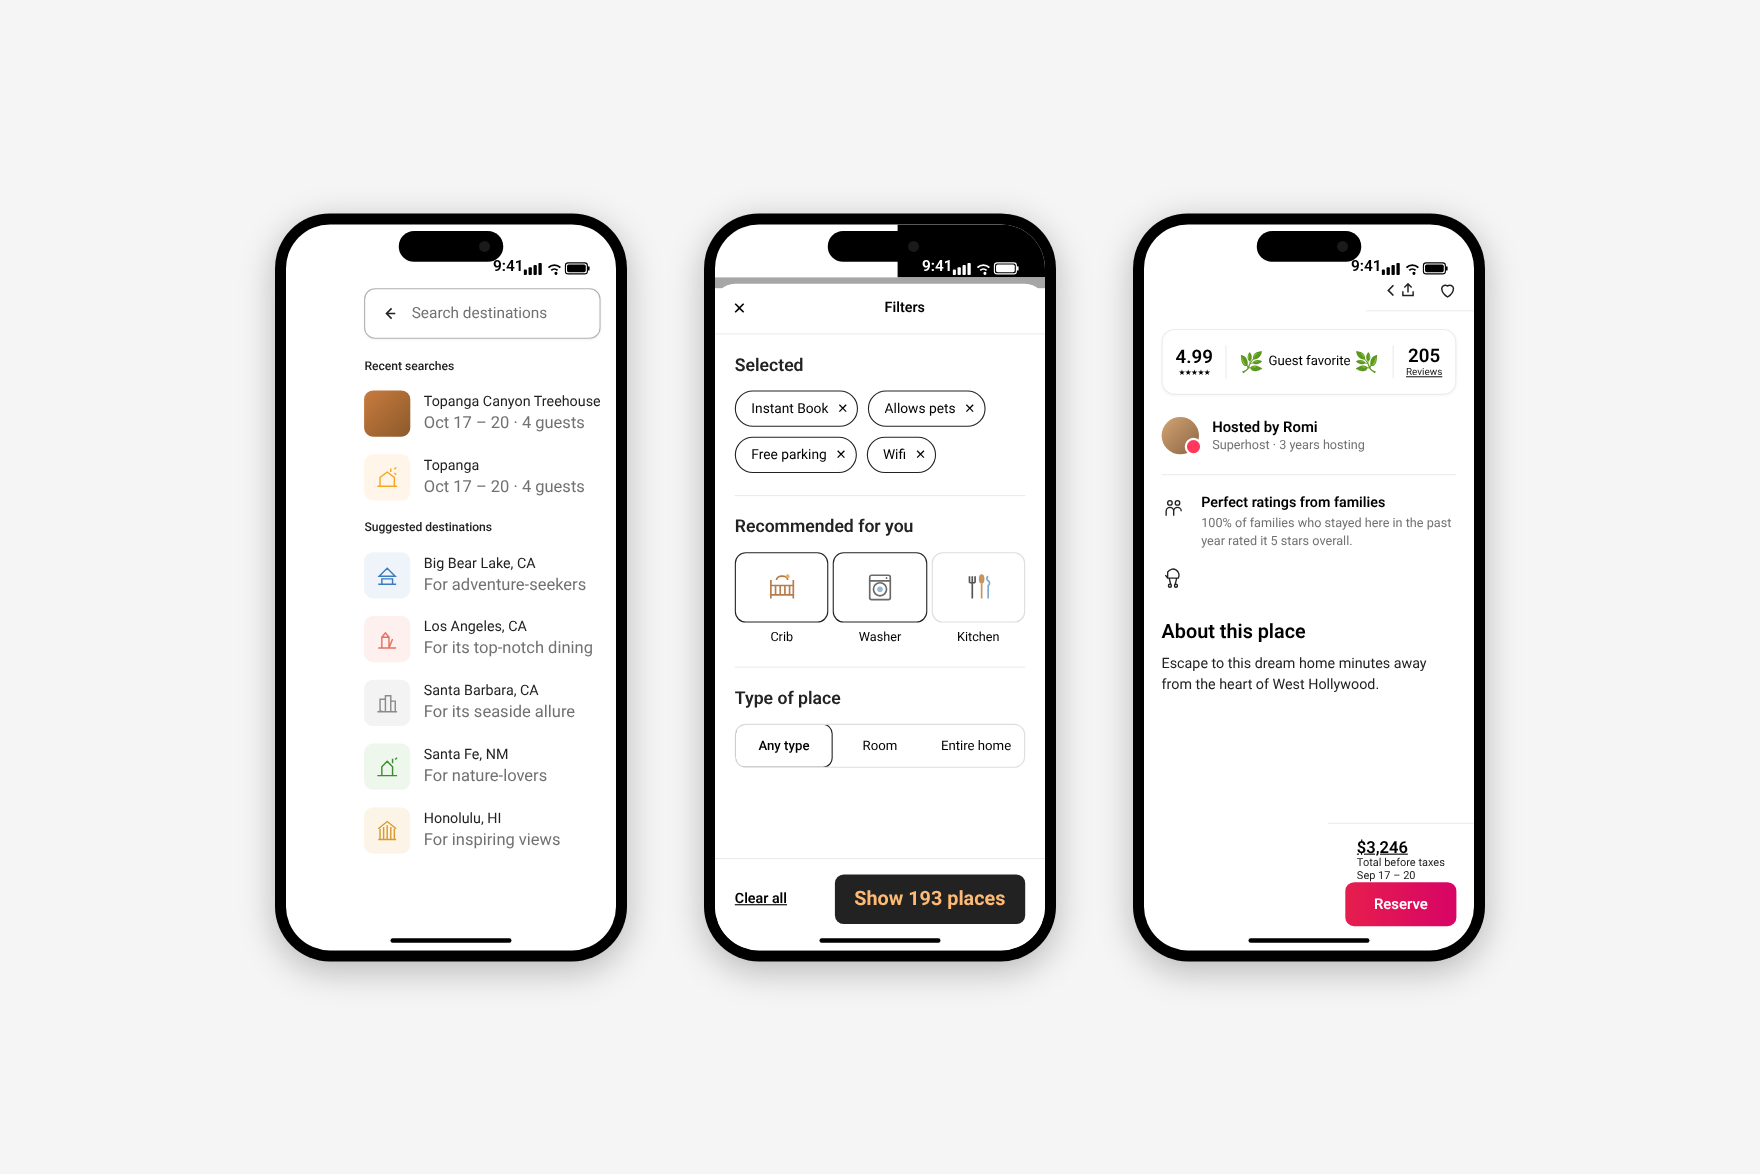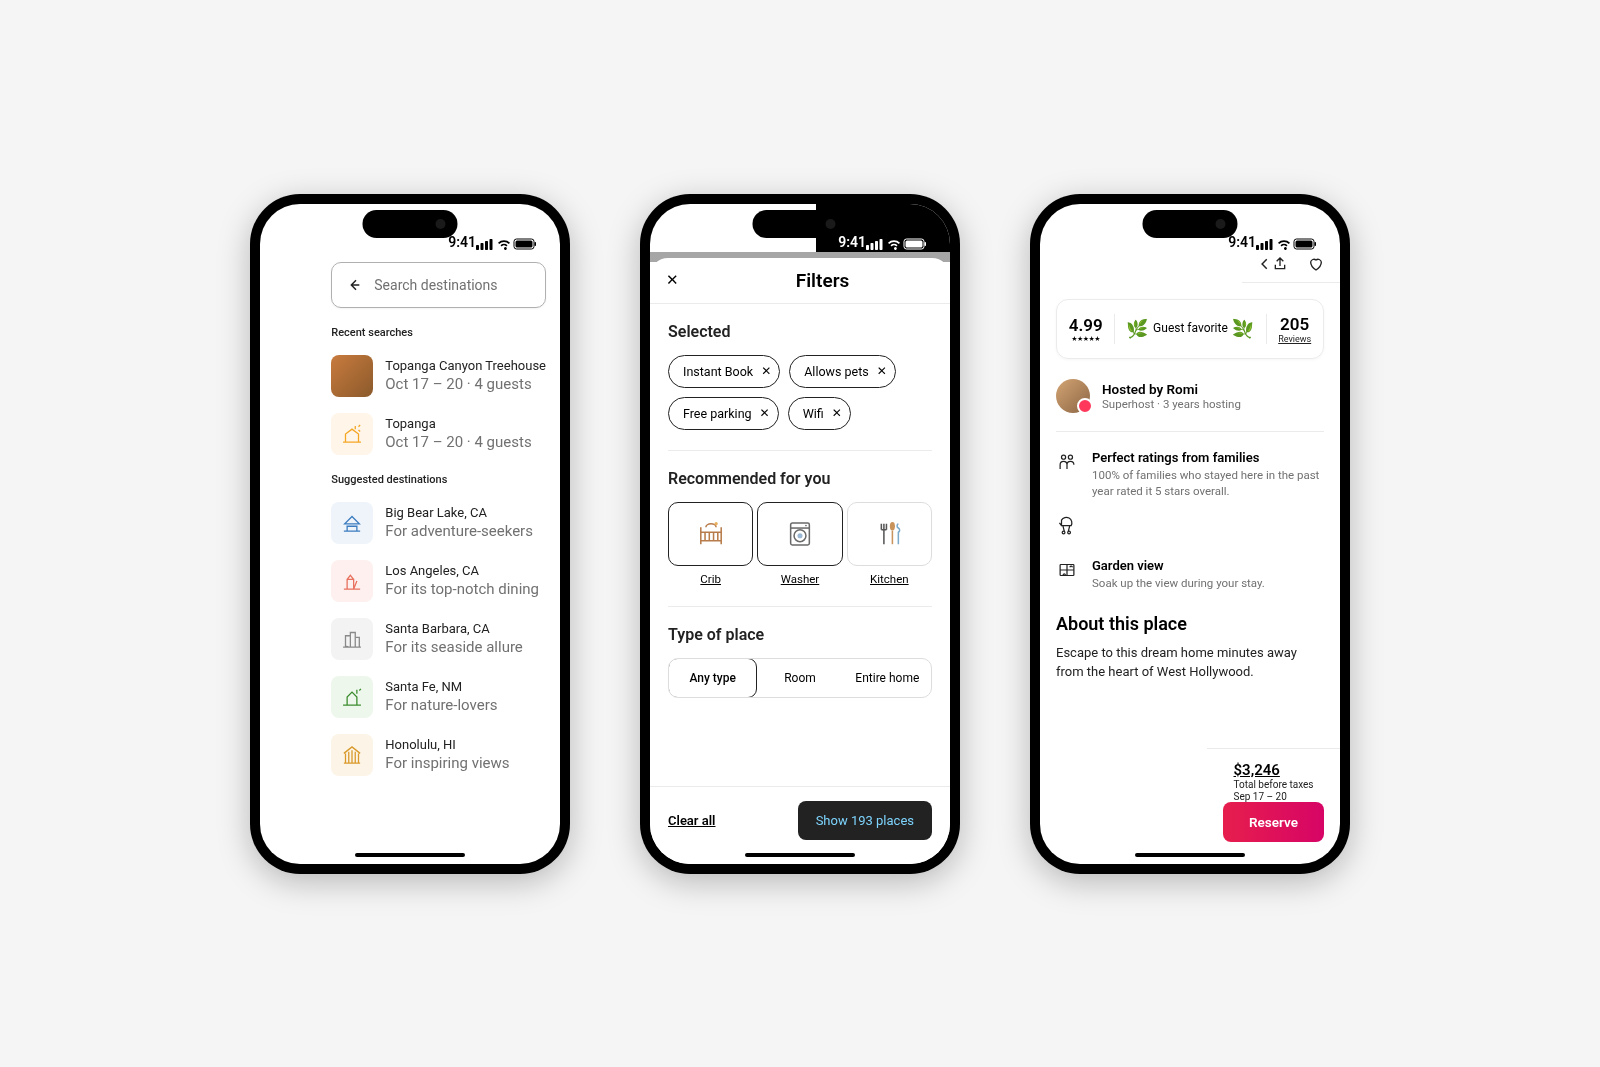--- a/index.html
+++ b/index.html
@@ -26,38 +26,38 @@
   .thumb.photo { background: linear-gradient(135deg,#c97b3e,#8b5a2b); }
   .li-title { font-size: 13px; color: #222; line-height: 1.35; }
   .li-sub { font-size: 15px; color: #717171; line-height: 1.35; }
 
   
   .p2-body { flex: 1; display: flex; flex-direction: column; overflow: hidden; }
   .sheet-backdrop { height: 10px; background: rgba(0,0,0,0.35); }
   .sheet { background: #fff; border-radius: 18px 18px 0 0; flex: 1; display: flex; flex-direction: column; overflow: hidden; margin-top: -4px; }
   .sheet-header { display: flex; align-items: center; justify-content: center; position: relative; height: 46px; border-bottom: 1px solid #ebebeb; }
   .sheet-header .close { position: absolute; left: 16px; font-size: 15px; cursor: pointer; }
-  .sheet-header .title { font-size: 19px; font-weight: 600; padding-left: 45px; }
+  .sheet-header .title { font-size: 13px; font-weight: 600; padding-left: 45px; }
   .sheet-content { flex: 1; overflow: hidden; padding: 18px 18px 0; }
   .h2 { font-size: 16px; font-weight: 600; margin-bottom: 14px; color: #222; }
   .chips { display: flex; flex-wrap: wrap; gap: 9px; margin-bottom: 20px; }
   .chip { border: 1px solid #222; border-radius: 22px; padding: 8px 8px 8px 14px; font-size: 12.5px; display: flex; align-items: center; gap: 8px; cursor: pointer; }
   .chip .x { font-size: 12px; }
   .divider { border: none; border-top: 1px solid #ebebeb; margin: 4px 0 18px; }
-  .rec-row { display: flex; gap: 4px; margin-bottom: 20px; text-decoration: underline; }
+  .rec-row { display: flex; gap: 4px; margin-bottom: 20px; }
   .rec-item { flex: 1; text-align: center; }
   .rec-box { border: 1px solid #ddd; border-radius: 10px; height: 64px; display: flex; align-items: center; justify-content: center; margin-bottom: 6px; }
   .rec-box.sel { border: 1.5px solid #222; }
   .rec-item .lbl { font-size: 11.5px; }
   .seg { display: flex; border: 1px solid #ddd; border-radius: 10px; overflow: hidden; }
   .seg-item { flex: 1; text-align: center; padding: 12px 4px; font-size: 12px; cursor: pointer; }
   .seg-item.sel { border: 1.5px solid #222; border-radius: 9px; margin: -1px; font-weight: 500; }
   .sheet-footer { border-top: 1px solid #ebebeb; padding: 14px 18px 24px; display: flex; justify-content: space-between; align-items: center; }
   .clear-all { font-size: 13px; font-weight: 600; text-decoration: underline; cursor: pointer; }
-  .show-btn { background: #222; color: #7dd3fc; border-radius: 8px; padding: 12px 18px; font-size: 13px; font-weight: 400; cursor: pointer; }
+  .show-btn { background: #222; color: #fdba74; border-radius: 8px; padding: 12px 18px; font-size: 18px; font-weight: 700; cursor: pointer; }
 
   
   .p3-top { display: flex; justify-content: space-between; align-items: center; padding: 4px 16px 10px; border-bottom: 1px solid #ebebeb; }
   .p3-top .tools { display: flex; gap: 20px; }
   .p3-body { flex: 1; overflow: hidden; padding: 16px 16px 0; }
   .review-card { border: 1px solid #ebebeb; border-radius: 12px; padding: 14px 6px; display: flex; align-items: center; justify-content: space-around; margin-bottom: 20px; box-shadow: 0 1px 3px rgba(0,0,0,0.04); }
   .rc-col { text-align: center; }
   .rc-big { font-size: 17px; font-weight: 600; }
   .rc-small { font-size: 9px; color: #222; }
   .rc-small.u { text-decoration: underline; }
@@ -366,30 +366,20 @@
             <div class="feat-sub">100% of families who stayed here in the past year rated it 5 stars overall.</div>
           </div>
       </div>
       <div class="feat">
         <div class="feat-icon"><svg width="22" height="22" viewBox="0 0 32 32" fill="none" stroke="#222" stroke-width="1.8">
               <path d="M8 6v8h14a8 8 0 0 0-14-8zM8 14l-3-4M10 14l2 8M20 14l-2 8"></path>
               <circle cx="11" cy="24" r="2"></circle>
               <circle cx="19" cy="24" r="2"></circle>
             </svg></div>
       </div>
-      <div class="feat">
-        <div class="feat-icon"><svg width="22" height="22" viewBox="0 0 32 32" fill="none" stroke="#222" stroke-width="1.8">
-              <rect x="6" y="8" width="20" height="16" rx="1"></rect>
-              <path d="M6 16h20M16 8v16M10 24c1-3 3-3 4 0M20 12c1-2 3-2 4 0"></path>
-            </svg></div>
-        <div>
-            <div class="feat-title">Garden view</div>
-            <div class="feat-sub">Soak up the view during your stay.</div>
-          </div>
-      </div>
 
       <div class="about-h">About this place</div>
       <div class="about-p">Escape to this dream home minutes away from the heart of West Hollywood.</div>
     </div>
     <div class="p3-footer">
       <div>
         <div class="price">$3,246</div>
         <div class="price-sub">Total before taxes</div>
         <div class="price-dates">Sep 17 – 20</div>
       </div>

